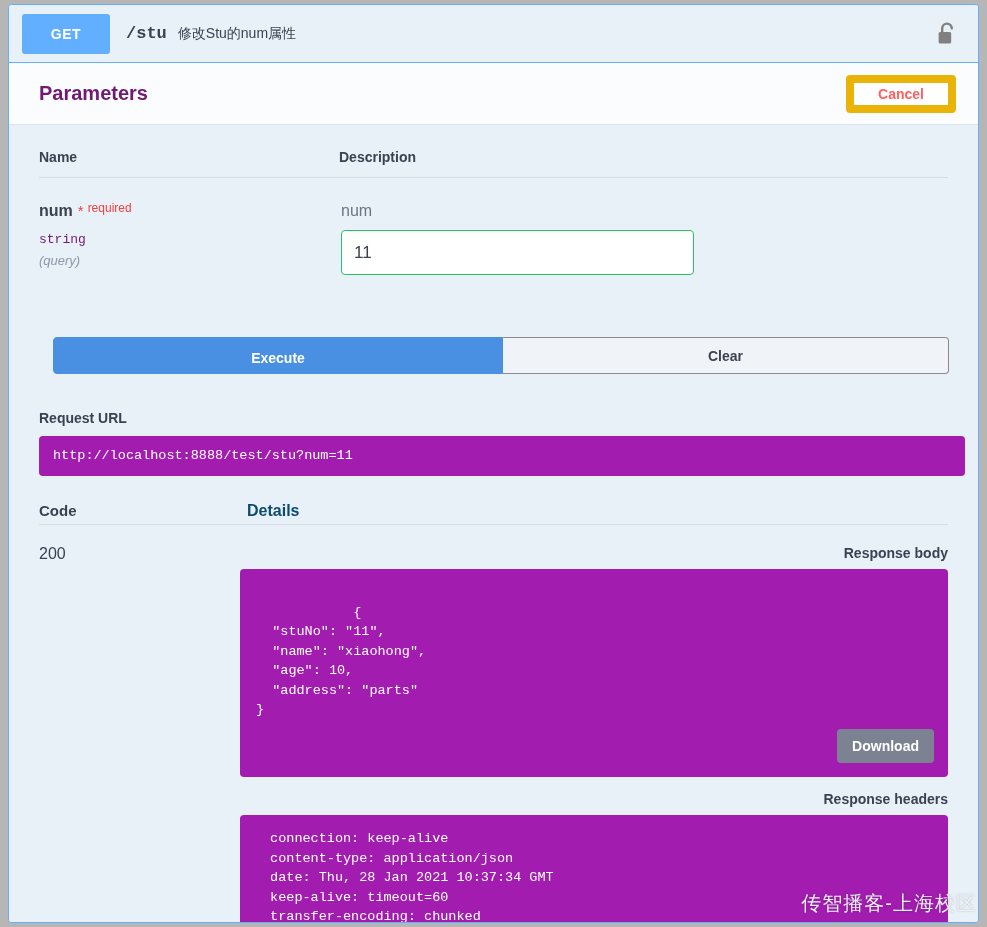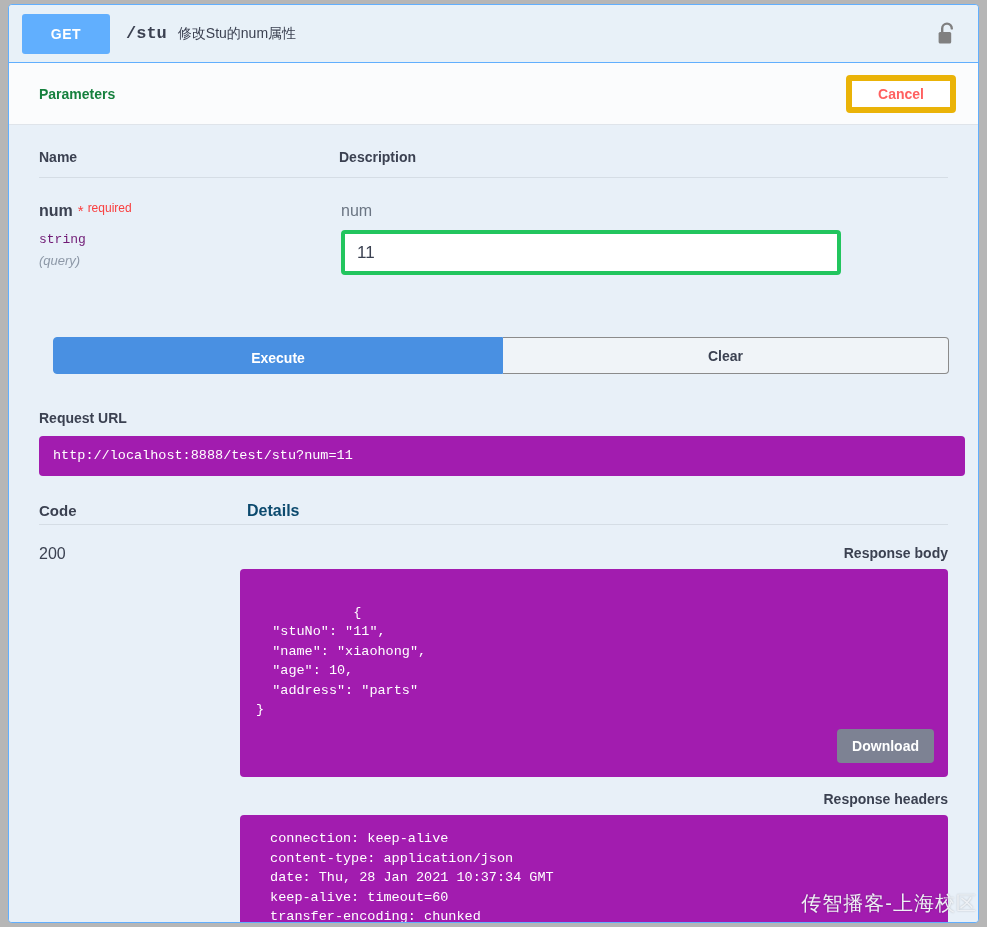--- a/index.html
+++ b/index.html
@@ -68,27 +68,27 @@
   
   .params-band {
     height: 62px;
     background: #fbfcfd;
     display: flex;
     align-items: center;
     padding: 0 22px 0 30px;
     border-bottom: 1px solid #dfe4ea;
   }
   .params-title {
-    font-size: 14px; font-weight: bold; color: #15803d;
+    font-size: 20px; font-weight: bold; color: #701a75;
   }
   .params-spacer { flex: 1 1 auto; }
   .btn-cancel {
     width: 110px; height: 38px;
     background: #fff;
-    border: 6px solid #eab308;
+    border: 8px solid #eab308;
     border-radius: 4px;
     color: #ff6060;
     font-size: 14px;
     font-weight: bold;
     font-family: "Liberation Sans", sans-serif;
     cursor: pointer;
     padding: 0;
   }
 
   
@@ -127,23 +127,23 @@
   }
   .param-in {
     font-family: "Liberation Sans", sans-serif;
     font-style: italic;
     font-size: 13px; color: #8d98a7;
     margin-top: 6px;
   }
   .param-right { flex: 1 1 auto; padding-left: 2px; }
   .param-desc-label { font-size: 16px; color: #6b7583; margin-bottom: 10px; }
   .param-input {
-    width: 500px; height: 45px;
+    width: 353px; height: 45px;
     background: #fff;
-    border: 4px solid #22c55e;
+    border: 1px solid #22c55e;
     border-radius: 4px;
     padding: 0 12px;
     font-size: 17px;
     color: #3b4151;
     font-family: "Liberation Sans", sans-serif;
   }
 
   
   .exec-row {
     display: flex;

